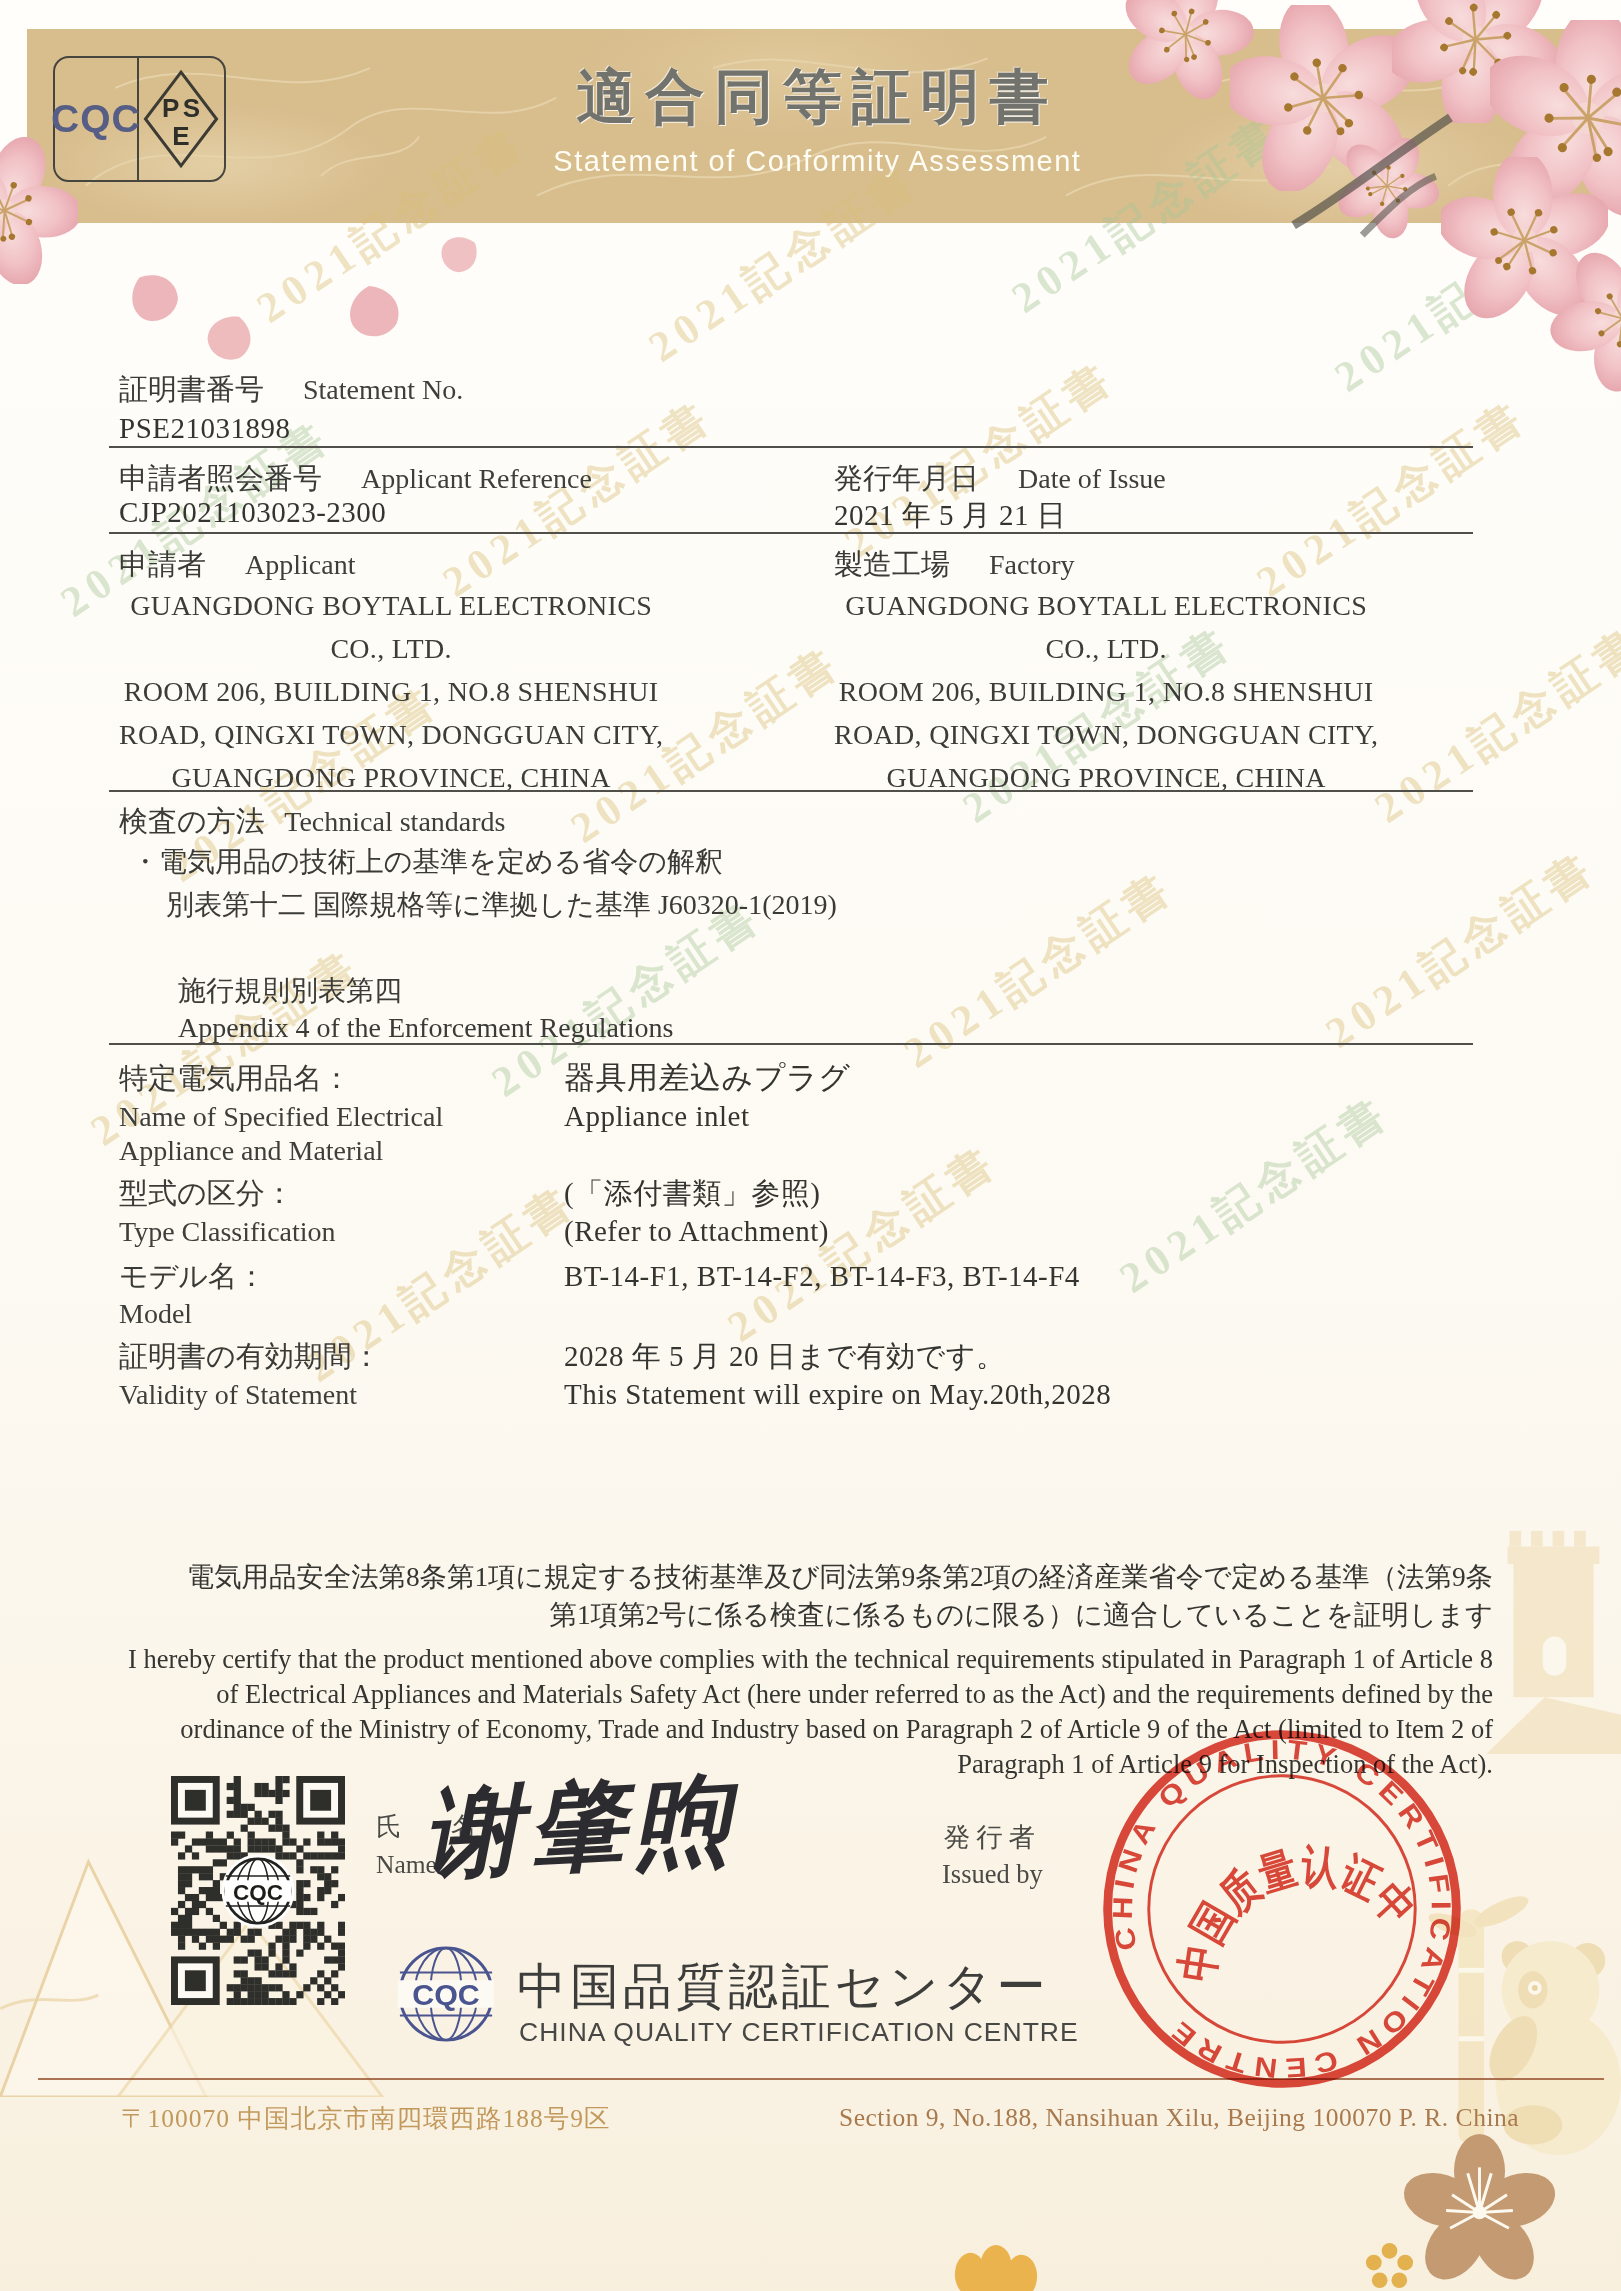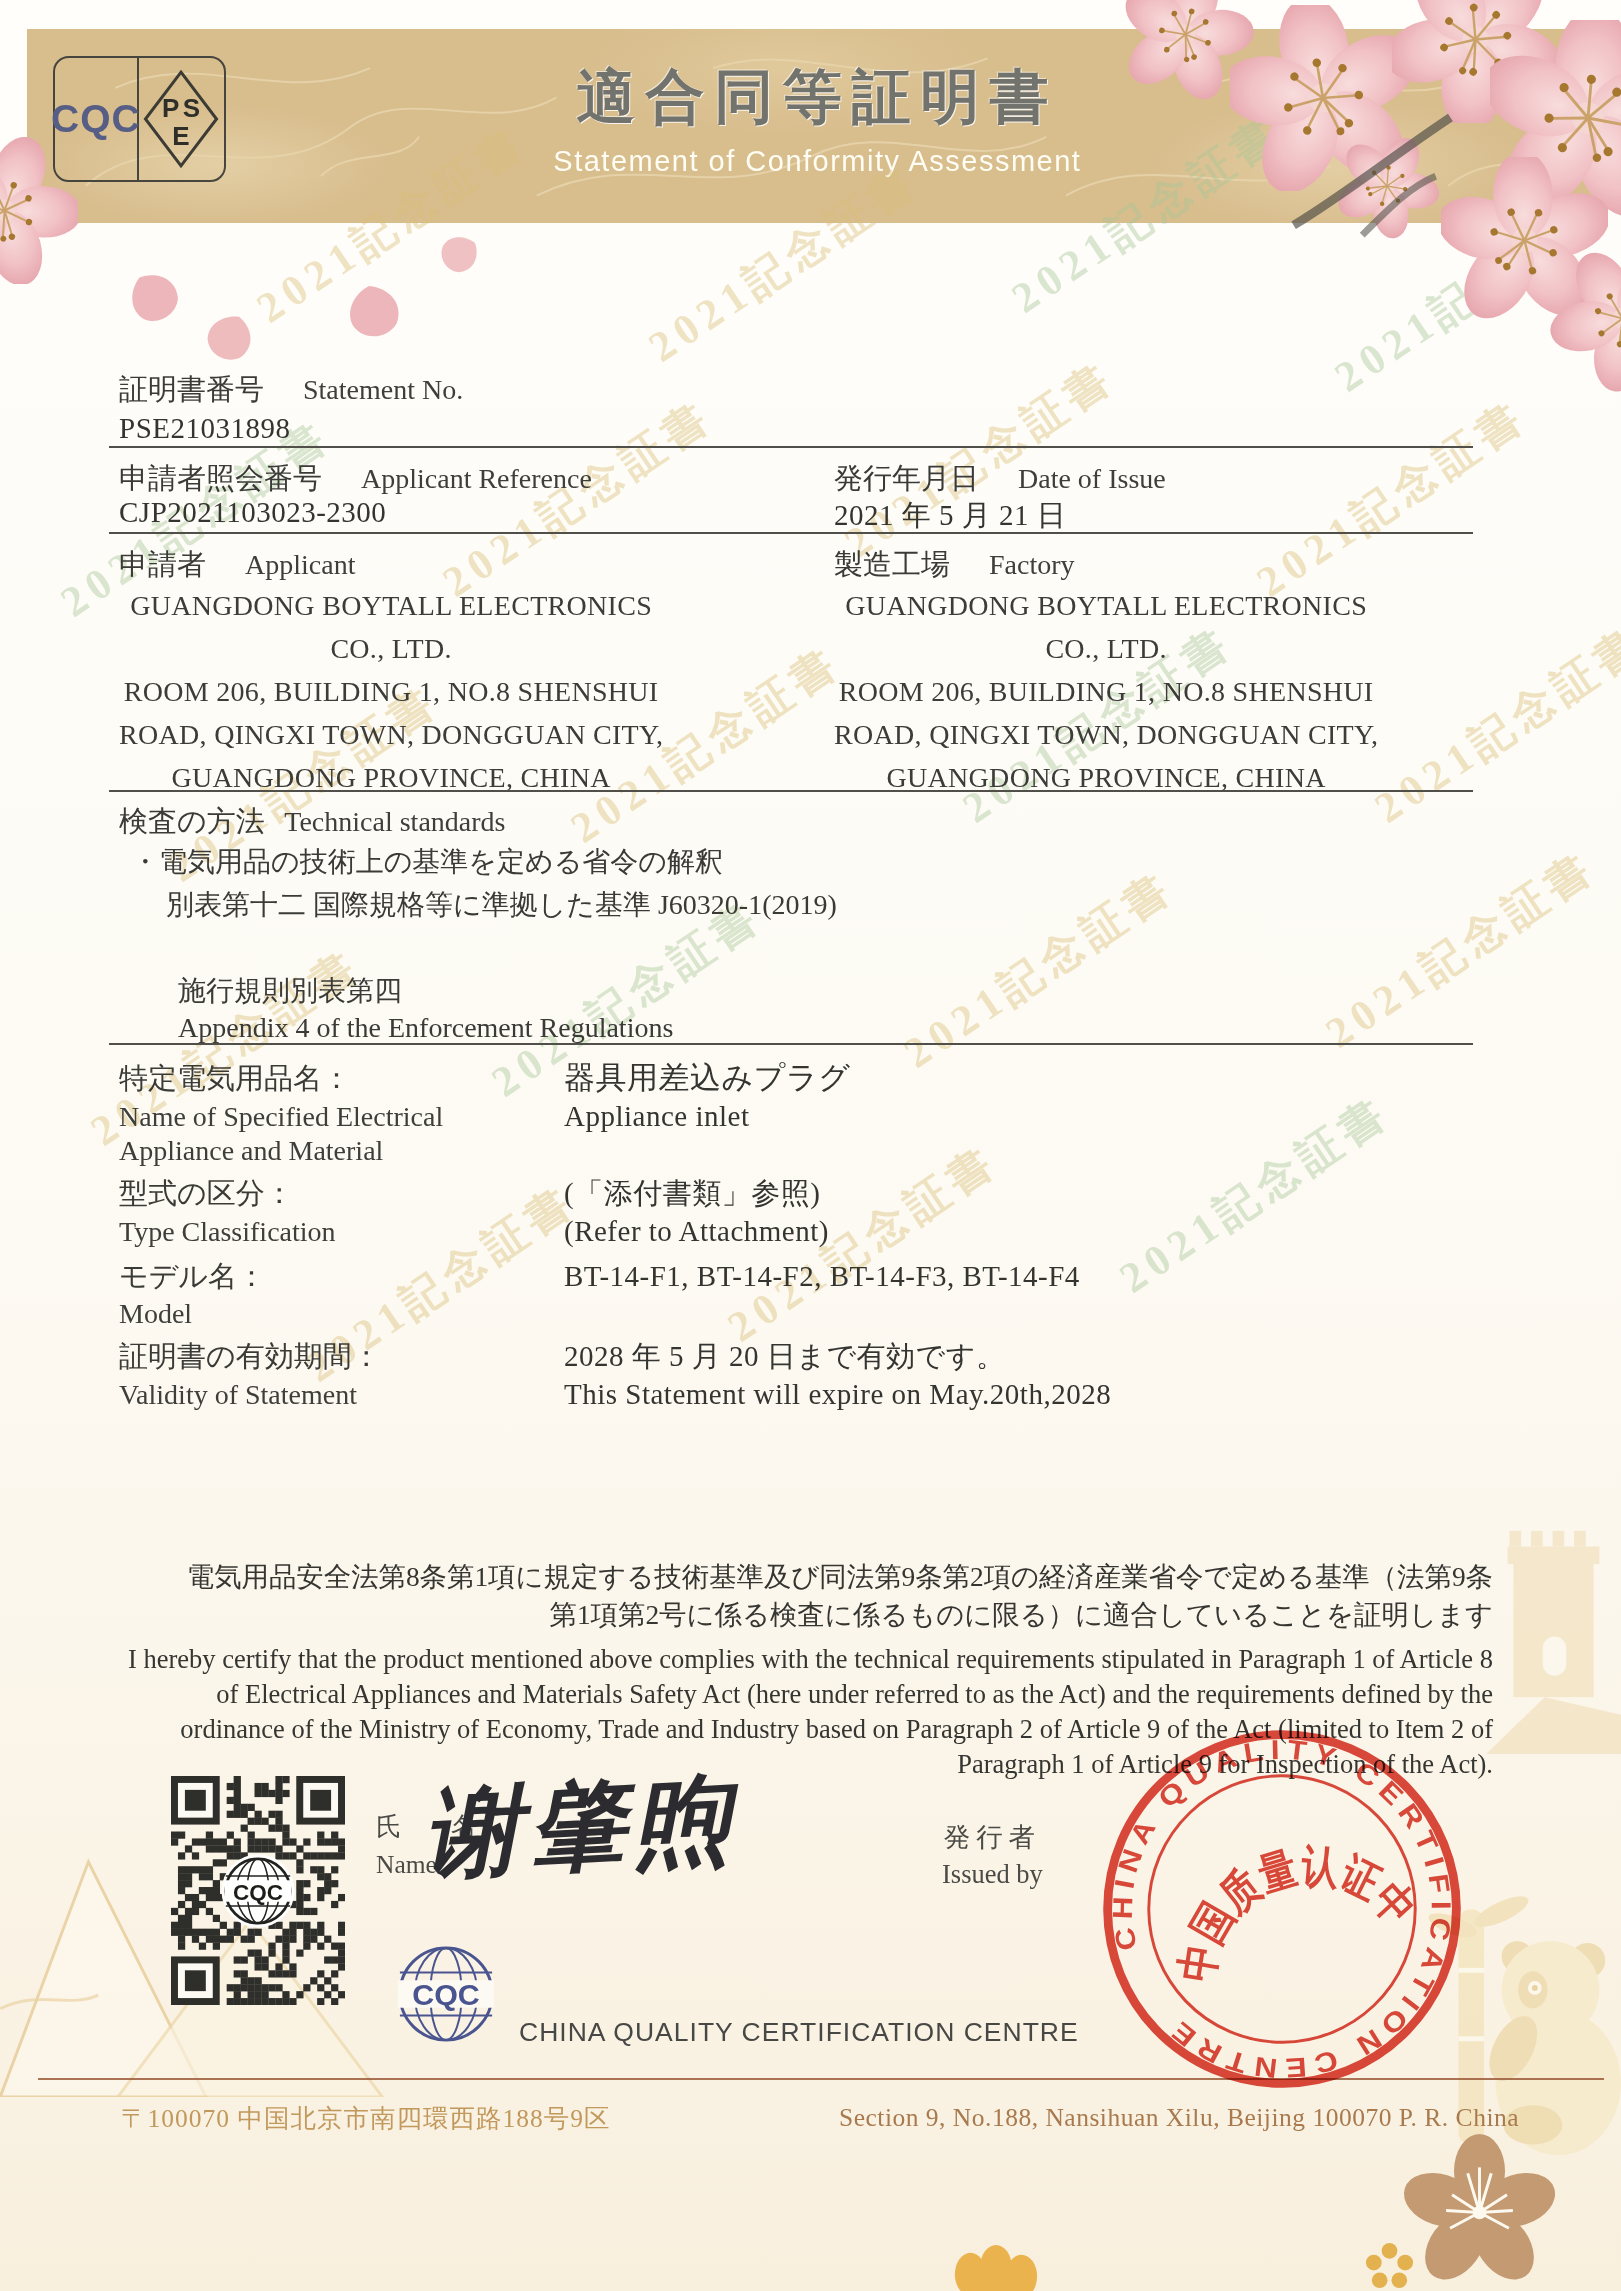--- a/index.html
+++ b/index.html
@@ -632,20 +632,21 @@
         <g stroke="#4a5590" stroke-width="2" fill="none">
           <ellipse rx="16" ry="47"></ellipse>
             <ellipse rx="32" ry="47"></ellipse>
           <line x1="-47" y1="-22" x2="47" y2="-22"></line>
             <line x1="-47" y1="22" x2="47" y2="22"></line>
         </g>
         <rect x="-49" y="-14" width="98" height="28" fill="#fdfaf3"></rect>
         <text x="0" y="11" text-anchor="middle" font-family="Liberation Sans,sans-serif" font-weight="bold" font-size="31" fill="#4a5590">CQC</text>
       </svg>
     </div>
+    <div class="abs issuer-jp" style="left:506px;top:1954px">中国品質認証センター</div>
     <div class="abs issuer-en" style="left:508px;top:2017px">CHINA QUALITY CERTIFICATION  CENTRE</div>
 
     <div class="footer-line"></div>
     <div class="footer-cn">〒100070  中国北京市南四環西路188号9区</div>
     <div class="footer-en">Section 9, No.188, Nansihuan Xilu, Beijing 100070 P. R. China</div>
   </div>
 
   <svg class="stamp" viewBox="0 0 392 392">
     <defs>
       <path id="ringPath" d="M 43,196 A 153,153 0 1 1 43,196.001"></path>

